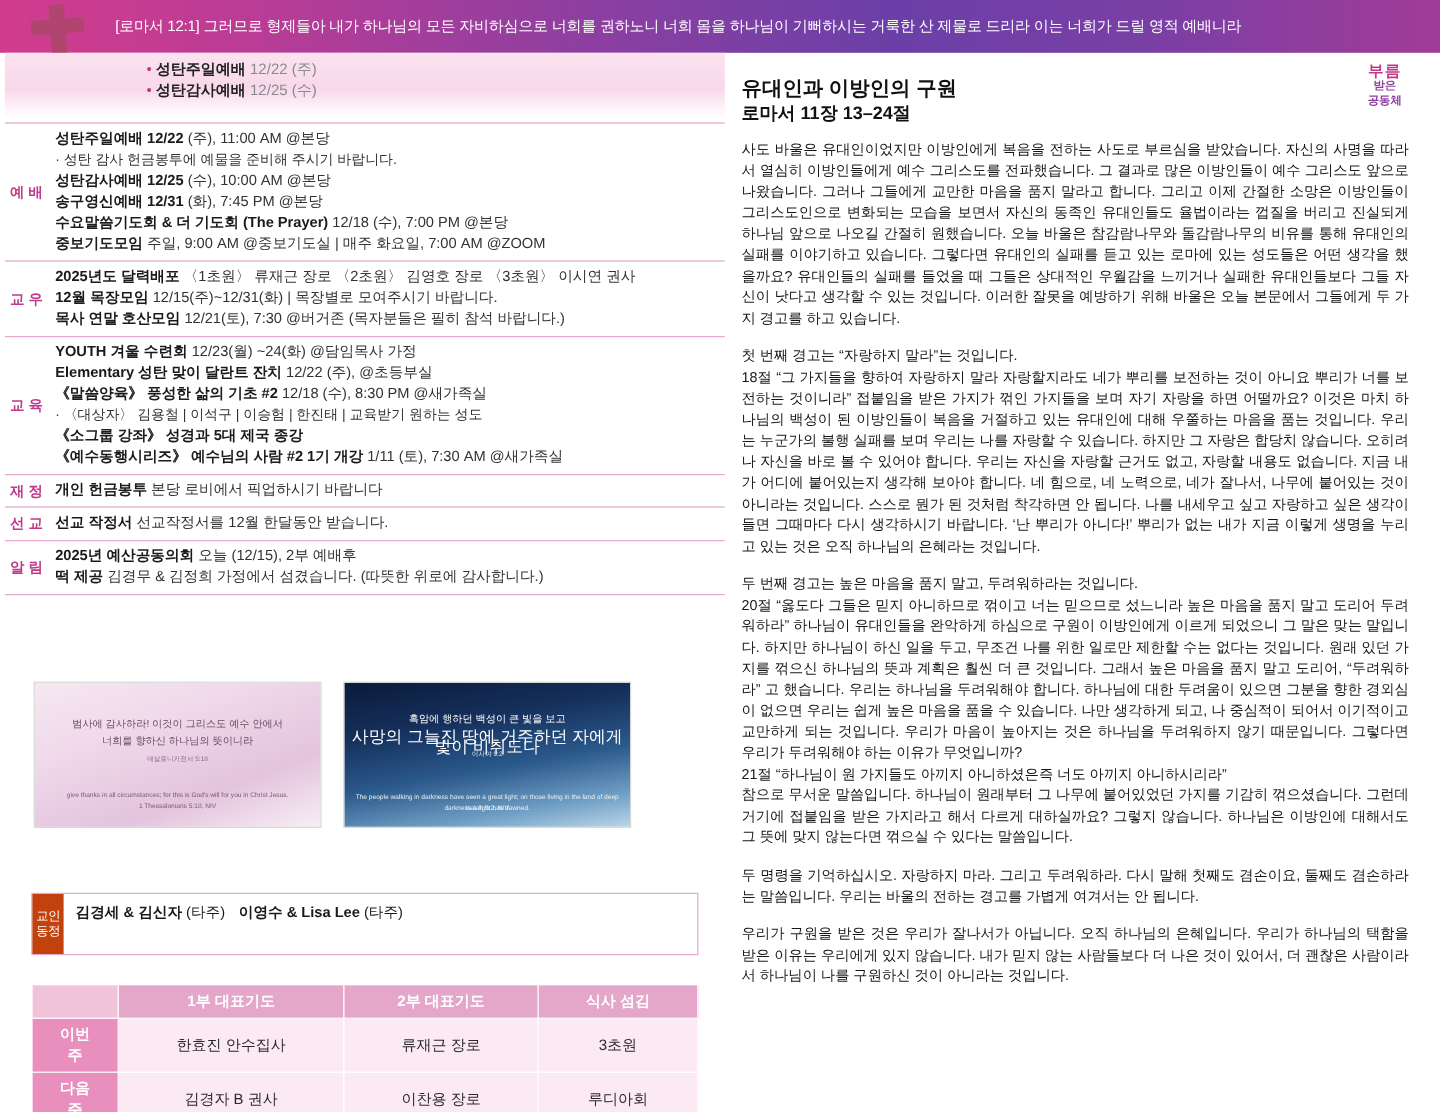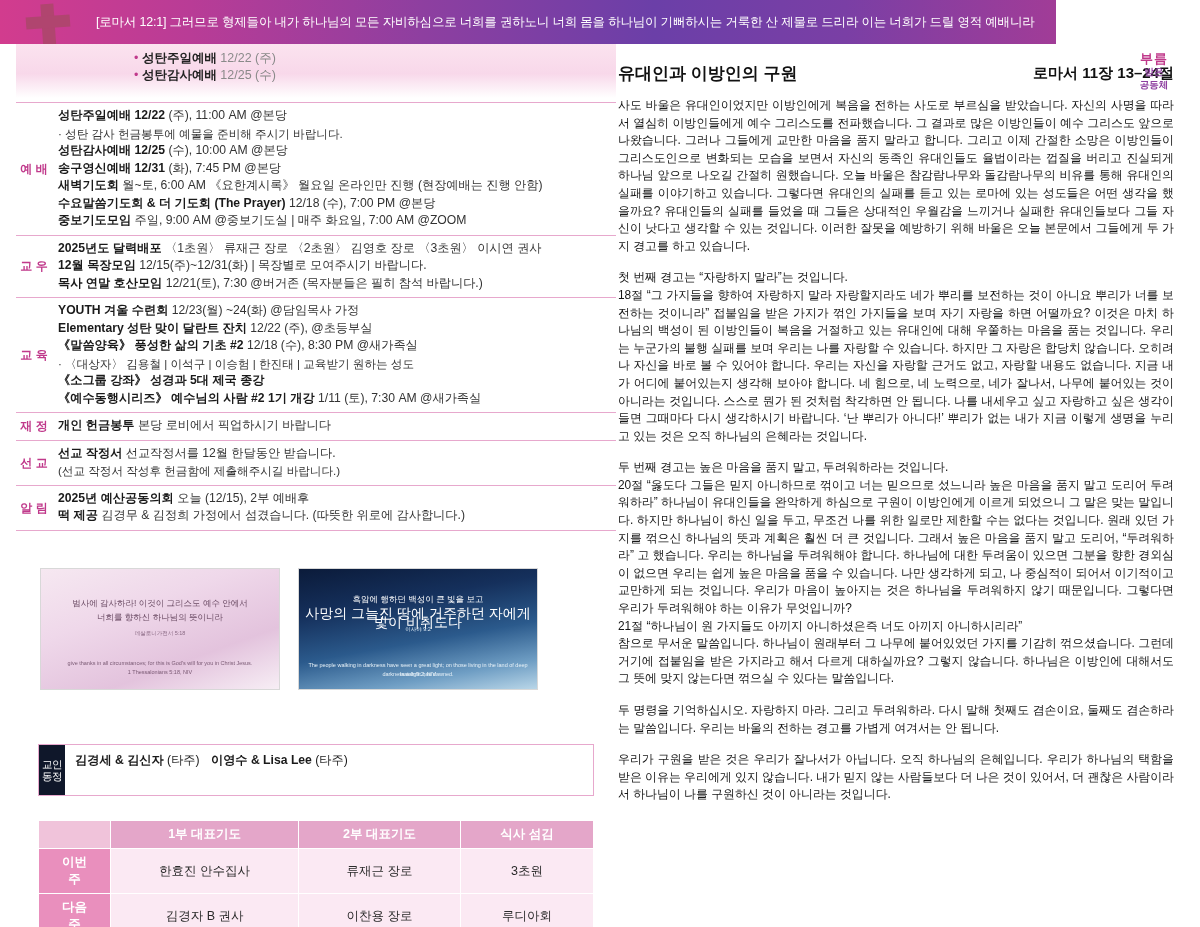--- a/index.html
+++ b/index.html
@@ -8,36 +8,36 @@
     width: 1200px; height: 927px;
     font-family: "Liberation Sans", sans-serif;
     background: #ffffff;
     color: #1a1a1a;
     position: relative;
     overflow: hidden;
   }
 
   
   .banner {
-    position: absolute; top: 0; left: 0; width: 1056px; height: 44px;
+    position: absolute; top: 0; left: 0; width: 1200px; height: 44px;
     background: linear-gradient(90deg, #d23c8e 0%, #b93c96 18%, #8e3fa0 40%, #6b3fa8 62%, #7a3fa5 80%, #a13c97 100%);
     color: #ffffff;
     display: flex; align-items: center;
     font-size: 12.5px;
     letter-spacing: -0.2px;
   }
   .banner-text { padding-left: 96px; padding-right: 10px; white-space: nowrap; }
 
   .cross {
     position: absolute; top: 2px; left: 18px; width: 60px; height: 52px;
   }
 
   
   .left-col {
-    position: absolute; top: 44px; left: 16px; width: 600px; height: 883px;
+    position: absolute; top: 44px; left: 4px; width: 600px; height: 883px;
   }
 
   .pink-header {
     position: absolute; top: 0; left: 0; width: 600px; height: 54px;
     background: linear-gradient(180deg, #fbe3ef 0%, #f8d8ea 55%, #ffffff 100%);
   }
   .pink-header-inner {
     padding: 6px 0 0 118px;
     font-size: 12.5px;
     line-height: 17px;
@@ -90,21 +90,21 @@
   .photo-2 .k3 { top: 56px; font-size: 5.5px; color: #dbe8f2; }
   .photo-2 .k4 { top: 92px; font-size: 5.5px; color: #e6f0f7; }
   .photo-2 .k5 { top: 101px; font-size: 5.5px; color: #e6f0f7; }
 
   
   .member-box {
     position: absolute; left: 22px; width: 556px; height: 52px;
     border: 1px solid #e7a8cd; display: flex;
   }
   .member-label {
-    width: 26px; background: #0f172a; color: #ffffff; font-size: 10.5px;
+    width: 26px; background: #c2410c; color: #ffffff; font-size: 10.5px;
     display: flex; align-items: center; justify-content: center; text-align: center;
     line-height: 12px; letter-spacing: -0.5px;
   }
   .member-body { flex: 1; padding: 7px 10px; font-size: 12.2px; }
   .member-body .b { font-weight: bold; }
 
   
   .ptable {
     position: absolute; left: 22px; width: 556px;
     border-collapse: collapse; font-size: 12.5px;
@@ -118,21 +118,21 @@
   .ptable thead th { background: #e4a6c9; color: #ffffff; font-weight: bold; }
   .ptable thead th.blank { background: #f0c3da; }
   .ptable tbody td.rh { background: #e98fbd; color: #ffffff; font-weight: bold; width: 72px; }
   .ptable tbody td { background: #fbe9f3; color: #2a2a2a; }
 
   
   .right-col {
     position: absolute; top: 44px; left: 600px; width: 600px; height: 883px;
     padding: 18px 26px 0 18px;
   }
-  .sermon-head { display: flex; align-items: center; justify-content: space-between; }
+  .sermon-head { display: flex; align-items: flex-start; justify-content: space-between; flex-direction: column; }
   .sermon-title { font-size: 17px; font-weight: bold; color: #111; }
   .sermon-ref { font-size: 15px; font-weight: bold; color: #111; }
 
   .logo {
     position: absolute; right: 14px; top: 8px; width: 64px; height: 44px;
     text-align: center; line-height: 13px;
   }
   .logo .l1 { color: #c0398b; font-size: 13px; font-weight: bold; letter-spacing: 1px; }
   .logo .l2 { color: #8e3fa0; font-size: 9.5px; font-weight: bold; }
   .logo .l3 { color: #8e3fa0; font-size: 9.5px; font-weight: bold; }
@@ -179,21 +179,20 @@
 
   <div class="rows">
 
     <div class="grp">
       <div class="grp-label">예 배</div>
       <div class="grp-body">
         <div class="ln"><span class="b">성탄주일예배 12/22</span> <span class="sub">(주), 11:00 AM @본당</span></div>
         <div class="ln small"><span class="sub">· 성탄 감사 헌금봉투에 예물을 준비해 주시기 바랍니다.</span></div>
         <div class="ln"><span class="b">성탄감사예배 12/25</span> <span class="sub">(수), 10:00 AM @본당</span></div>
         <div class="ln"><span class="b">송구영신예배 12/31</span> <span class="sub">(화), 7:45 PM @본당</span></div>
-        <div class="ln"><span class="b">새벽기도회</span> <span class="sub">월~토, 6:00 AM 《요한계시록》 월요일 온라인만 진행 (현장예배는 진행 안함)</span></div>
         <div class="ln"><span class="b">수요말씀기도회 &amp; 더 기도회 (The Prayer)</span> <span class="sub">12/18 (수), 7:00 PM @본당</span></div>
         <div class="ln"><span class="b">중보기도모임</span> <span class="sub">주일, 9:00 AM @중보기도실 | 매주 화요일, 7:00 AM @ZOOM</span></div>
       </div>
     </div>
 
     <div class="grp">
       <div class="grp-label">교 우</div>
       <div class="grp-body">
         <div class="ln"><span class="b">2025년도 달력배포</span> <span class="sub">〈1초원〉 류재근 장로 〈2초원〉 김영호 장로 〈3초원〉 이시연 권사</span></div>
         <div class="ln"><span class="b">12월 목장모임</span> <span class="sub">12/15(주)~12/31(화) | 목장별로 모여주시기 바랍니다.</span></div>
@@ -217,21 +216,20 @@
       <div class="grp-label">재 정</div>
       <div class="grp-body">
         <div class="ln"><span class="b">개인 헌금봉투</span> <span class="sub">본당 로비에서 픽업하시기 바랍니다</span></div>
       </div>
     </div>
 
     <div class="grp">
       <div class="grp-label">선 교</div>
       <div class="grp-body">
         <div class="ln"><span class="b">선교 작정서</span> <span class="sub">선교작정서를 12월 한달동안 받습니다.</span></div>
-        <div class="ln small"><span class="sub">(선교 작정서 작성후 헌금함에 제출해주시길 바랍니다.)</span></div>
       </div>
     </div>
 
     <div class="grp">
       <div class="grp-label">알 림</div>
       <div class="grp-body">
         <div class="ln"><span class="b">2025년 예산공동의회</span> <span class="sub">오늘 (12/15), 2부 예배후</span></div>
         <div class="ln"><span class="b">떡 제공</span> <span class="sub">김경무 &amp; 김정희 가정에서 섬겼습니다. (따뜻한 위로에 감사합니다.)</span></div>
       </div>
     </div>

